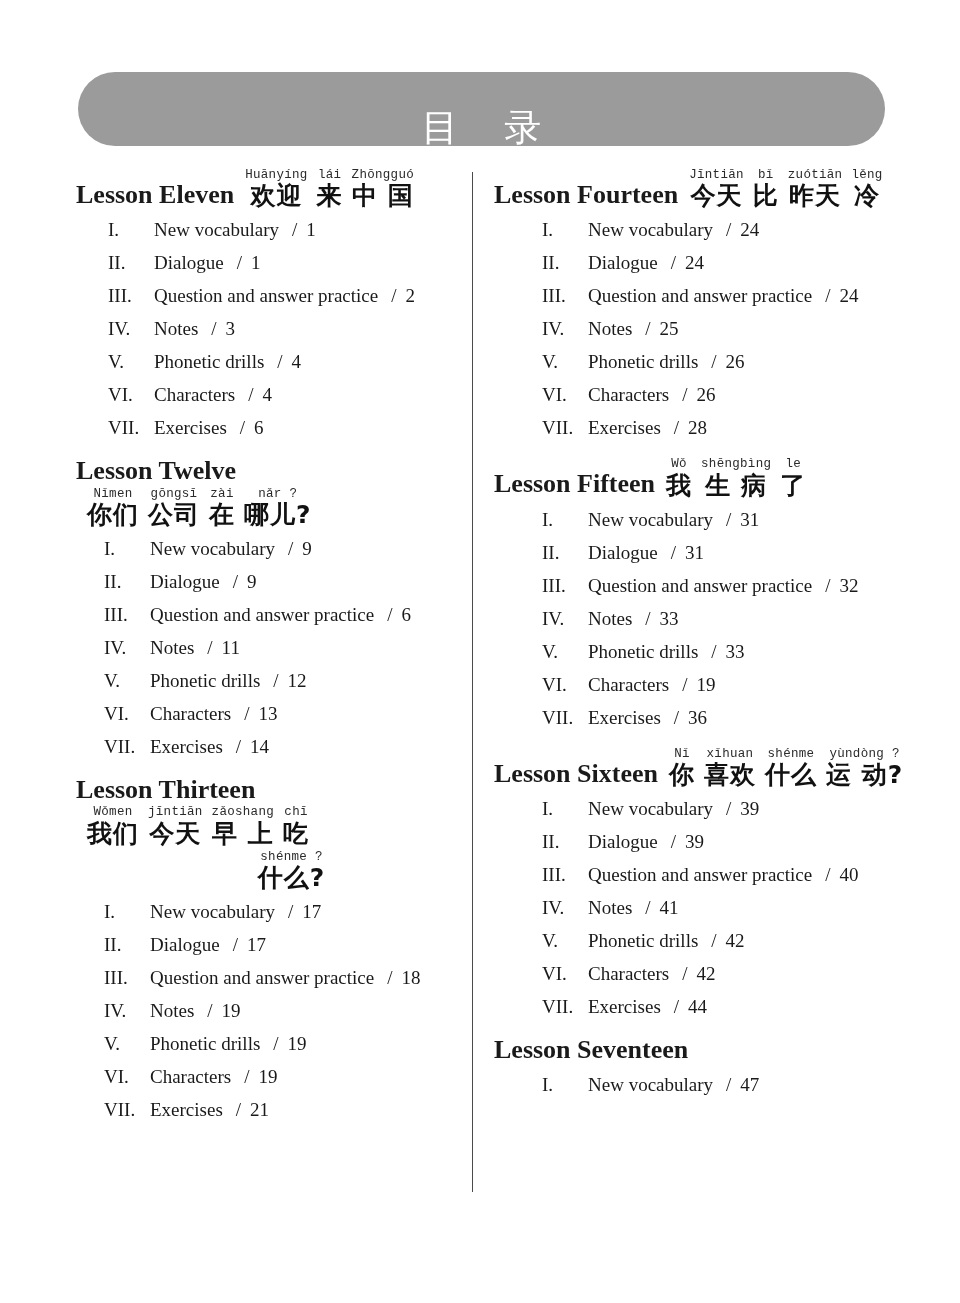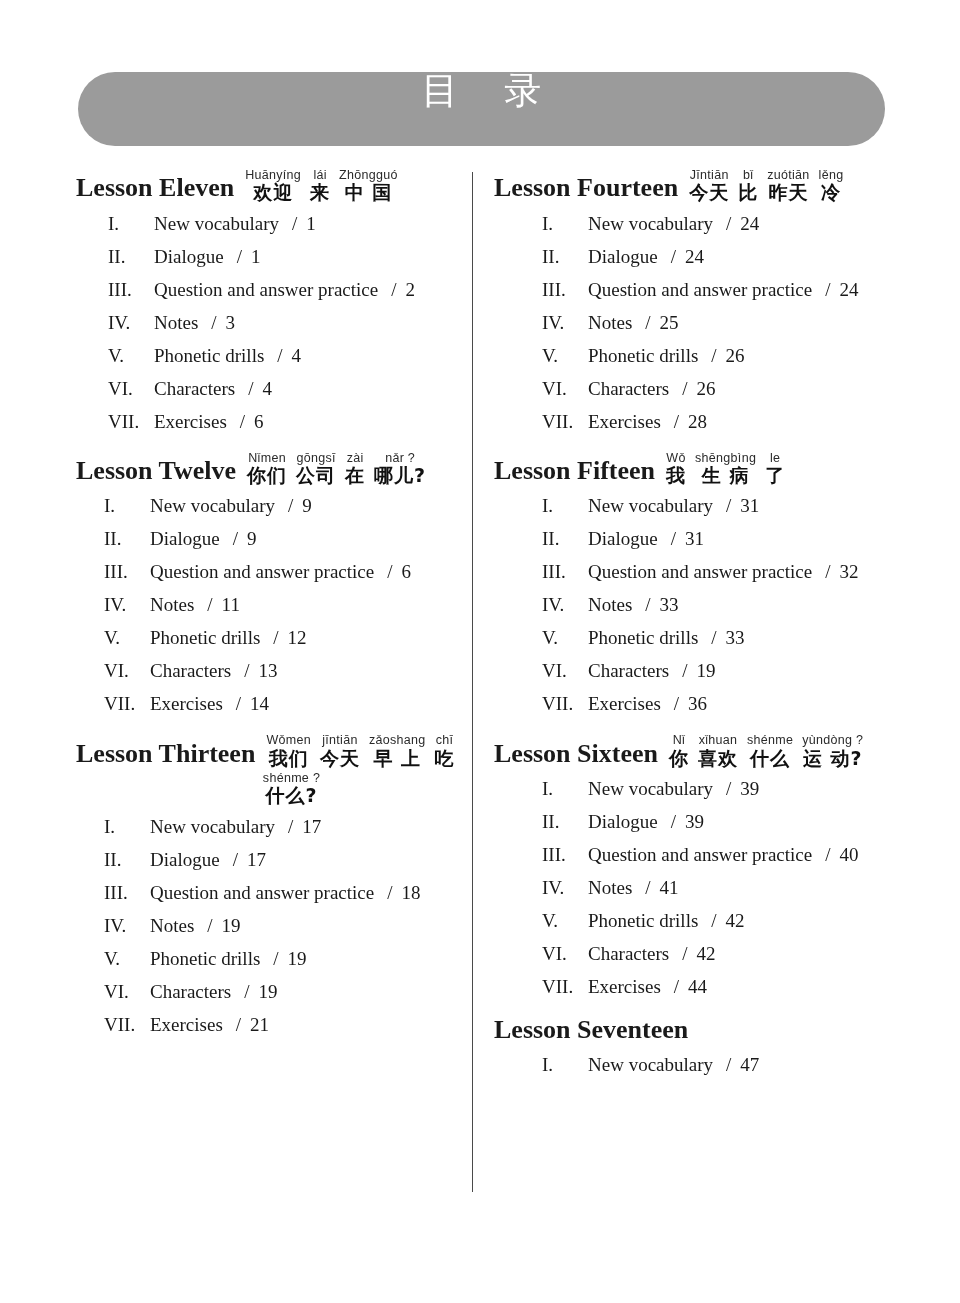--- a/index.html
+++ b/index.html
@@ -20,21 +20,21 @@
   
   .header-bar {
     position: absolute;
     left: 78px;
     top: 72px;
     width: 807px;
     height: 74px;
     background: #9b9b9b;
     border-radius: 37px;
     display: flex;
-    align-items: flex-start;
+    align-items: flex-end;
     justify-content: center;
   }
   .header-title {
     color: #ffffff;
     font-family: "DejaVu Sans", "Liberation Sans", sans-serif;
     font-size: 37px;
     font-weight: 500;
     letter-spacing: 17px;
     text-indent: 17px;
     line-height: 1;
@@ -98,30 +98,30 @@
   .ruby-unit {
     display: inline-flex;
     flex-direction: column;
     align-items: center;
     margin-right: 9px;
   }
   .ruby-unit:last-child {
     margin-right: 0;
   }
   .ruby-pinyin {
-    font-family: Liberation Sans, sans-serif;
+    font-family: Liberation Mono, monospace;
     font-size: 12.5px;
     line-height: 1.15;
     color: #2a2a2a;
     white-space: nowrap;
     letter-spacing: 0.3px;
   }
   .ruby-han {
     font-family: "DejaVu Sans", "Liberation Sans", sans-serif;
-    font-size: 19px;
+    font-size: 25px;
     font-weight: bold;
     line-height: 1.12;
     white-space: nowrap;
     letter-spacing: 1px;
     color: #111111;
   }
   .heading-line2 {
     display: flex;
     justify-content: center;
     width: 100%;

